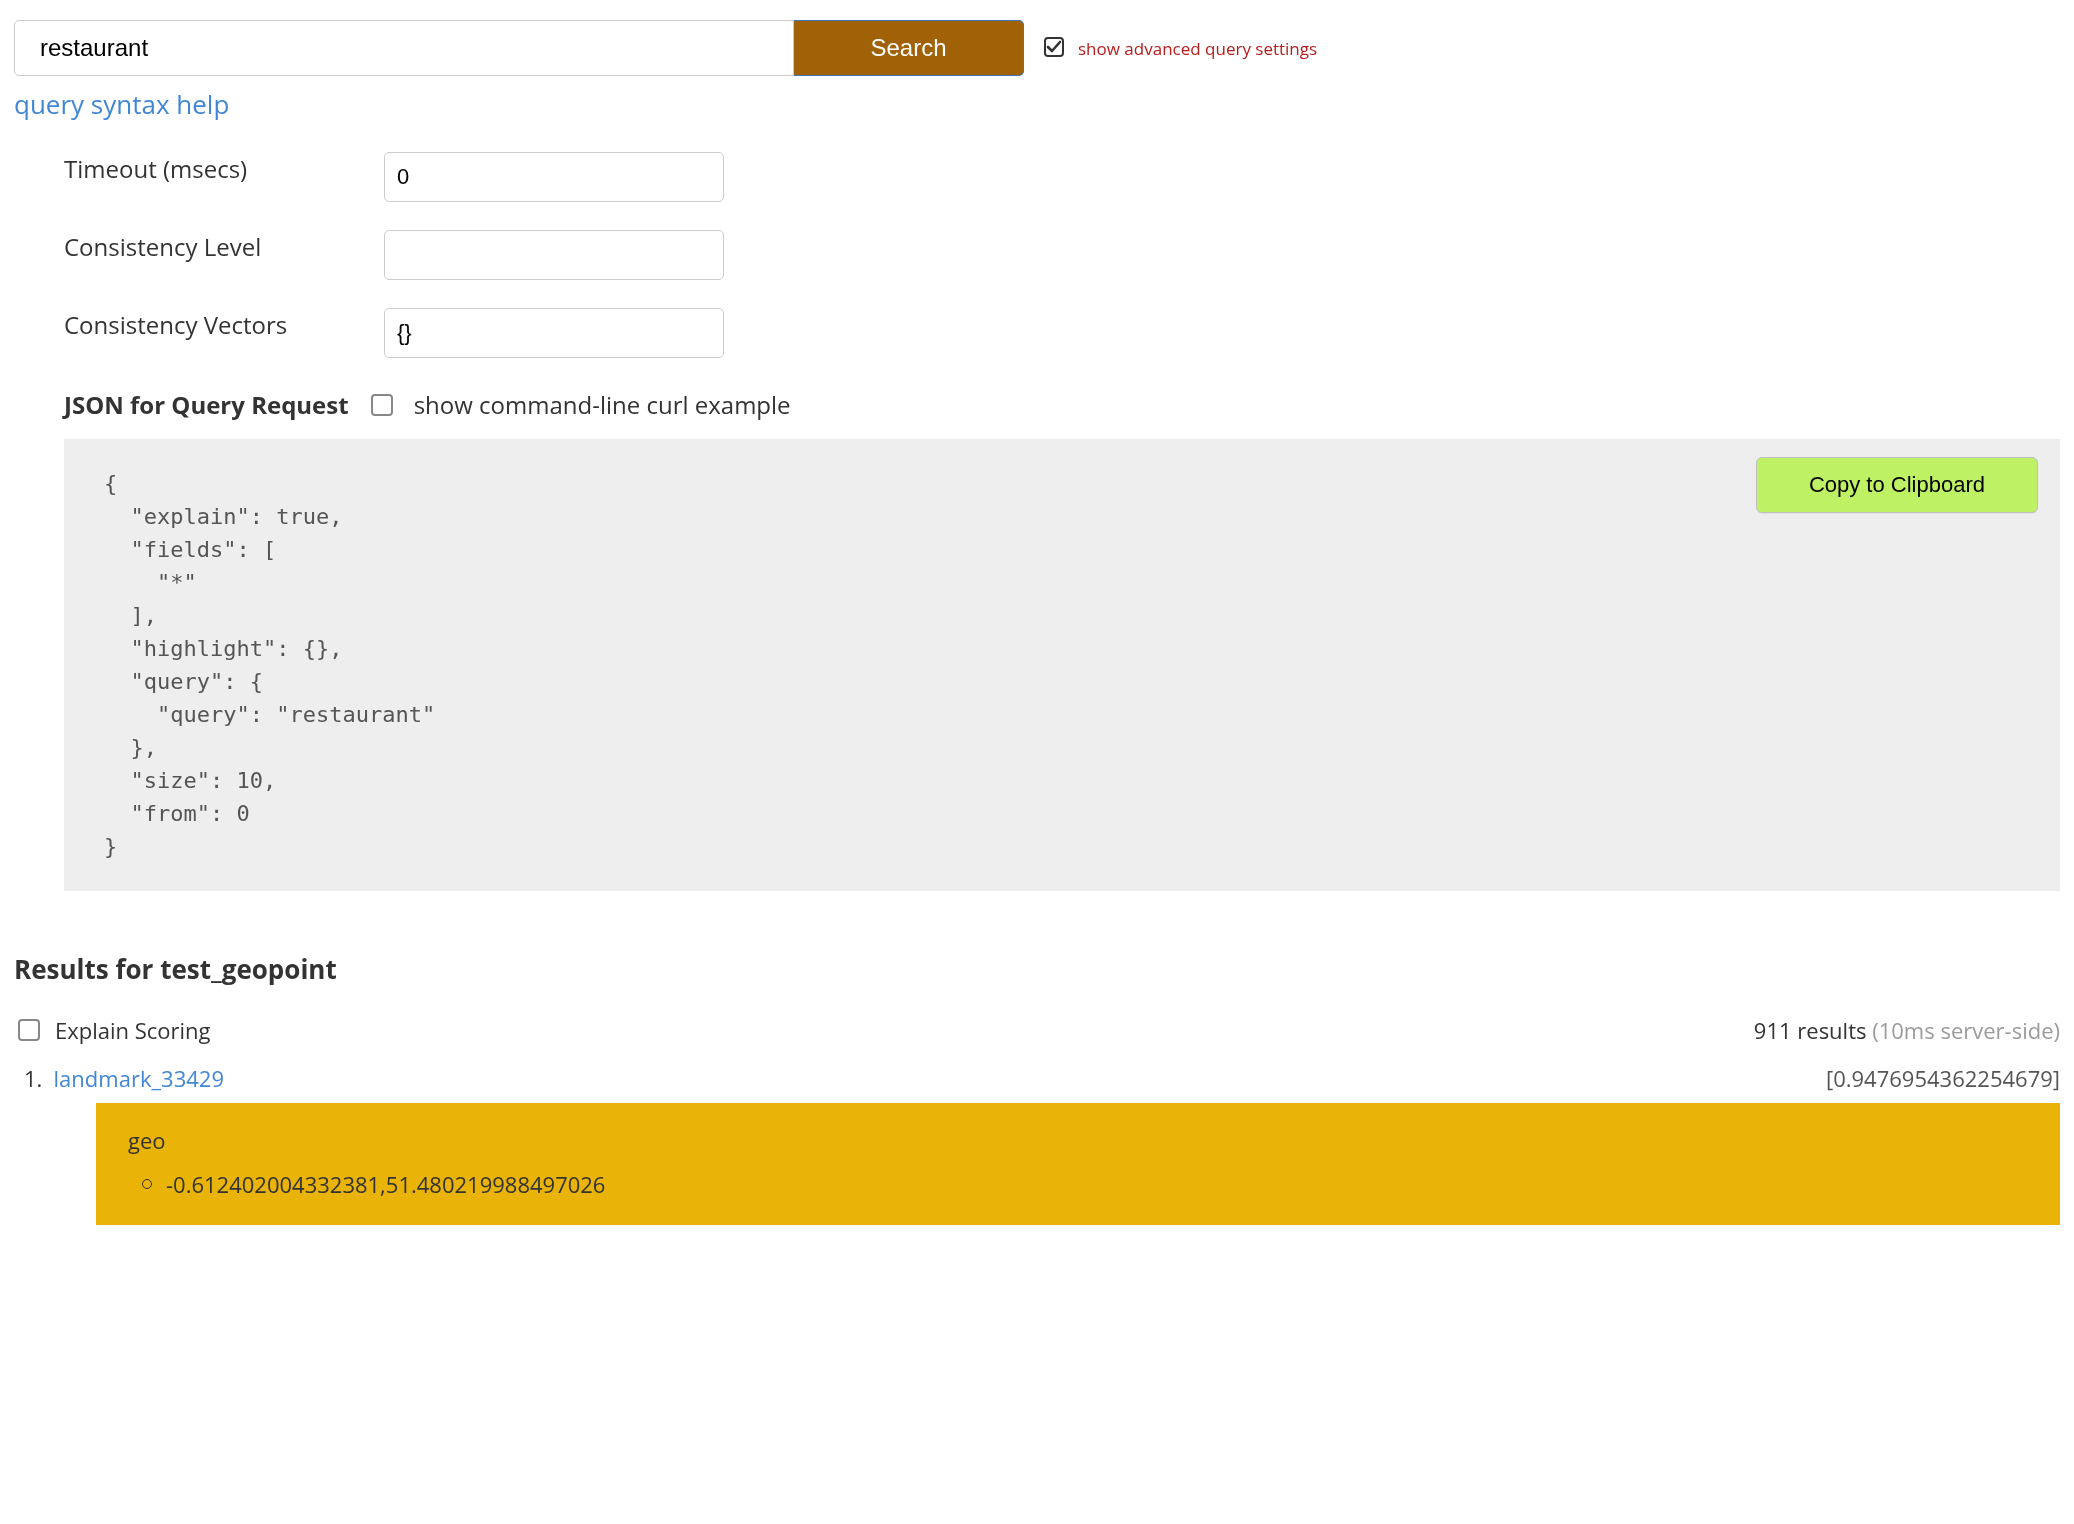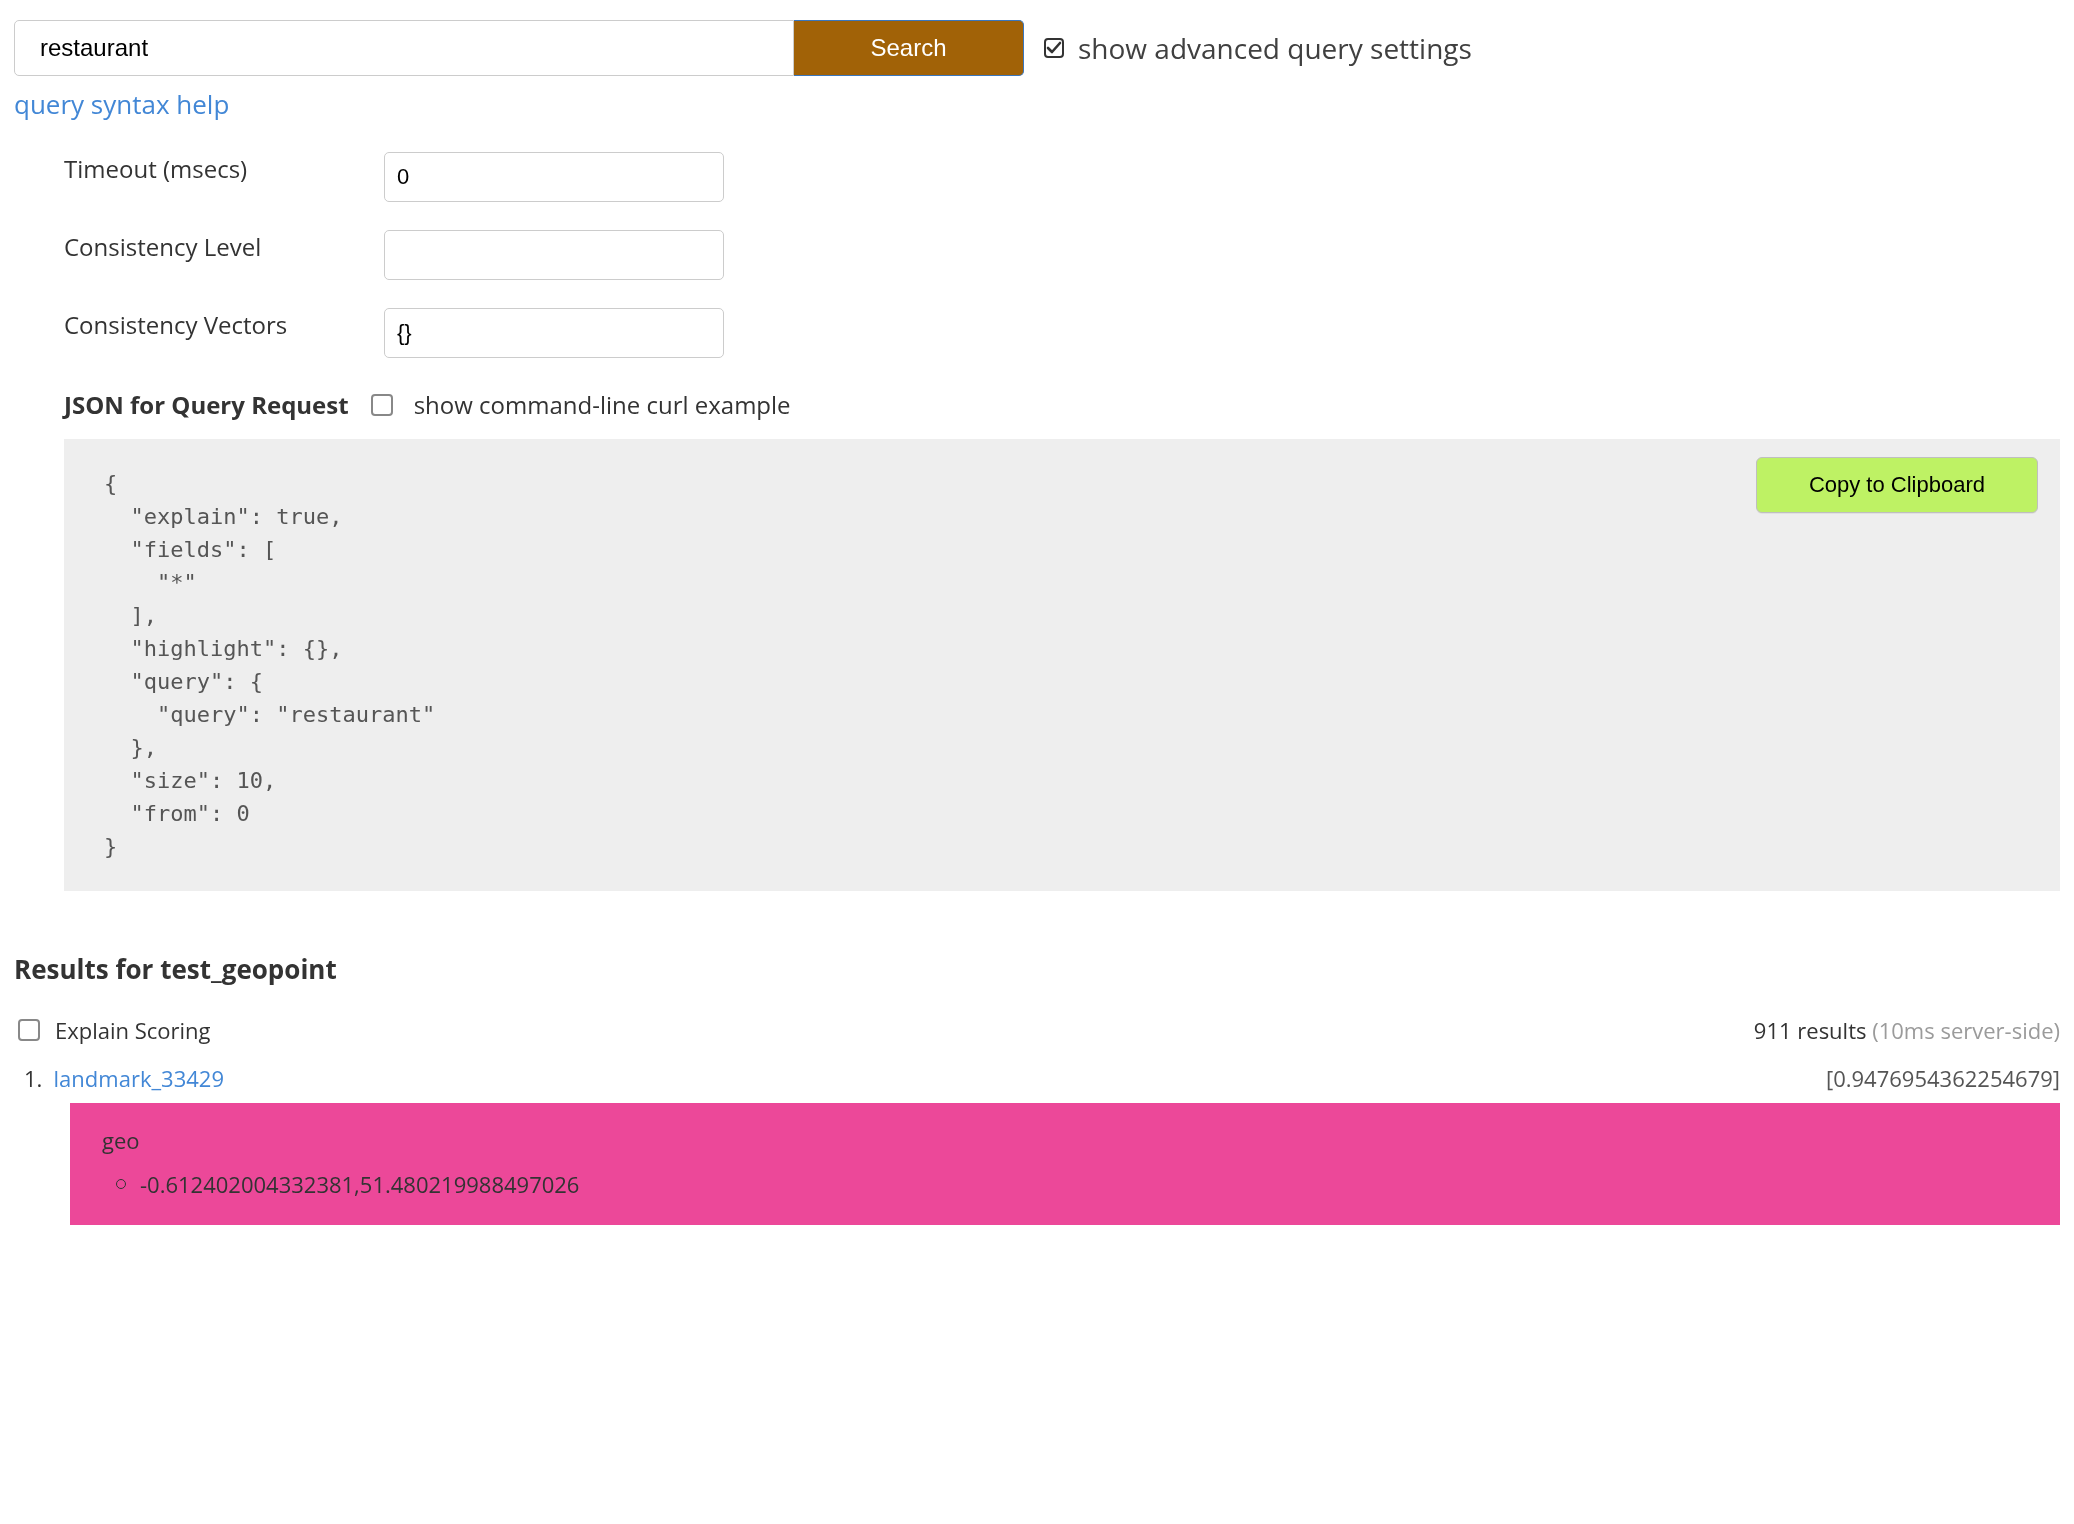--- a/index.html
+++ b/index.html
@@ -29,21 +29,21 @@
     height: 56px;
     background: #a16207;
     color: #fff;
     border: 1px solid #3a76bd;
     border-left: none;
     border-radius: 0 5px 5px 0;
     font-size: 24px;
     cursor: pointer;
   }
 
-  .adv-chk-wrap { display:flex; align-items:center; gap:14px; font-size:28px; color:#404040; }
+  .adv-chk-wrap { display:flex; gap:14px; font-size:17px; color:#b91c1c; }
   .chk-icon { display:inline-block; width:20px; height:20px; }
   .chk-icon svg { display:block; }
 
   .link { color:#4287d6; font-size:26px; text-decoration:none; display:inline-block; margin-top:10px; cursor:pointer; }
 
   .adv-block { padding-left:50px; margin-top:30px; }
   .adv-row { display:flex; align-items:flex-start; margin-bottom:28px; }
   .adv-label { width:320px; font-size:24px; color:#333; }
   .adv-input {
     width:340px; height:50px;
@@ -86,22 +86,22 @@
   .explain-wrap { display:flex; align-items:center; gap:12px; font-size:22px; color:#333; }
   .results-count { font-size:22px; color:#333; }
   .results-count .muted { color:#9b9b9b; }
 
   .result-row { display:flex; justify-content:space-between; align-items:baseline; padding:0 0 10px 10px; }
   .result-row .idx { font-size:22px; color:#333; margin-right:6px; }
   .result-row .id-link { color:#4287d6; font-size:22px; cursor:pointer; }
   .result-row .score { color:#555; font-size:22px; }
 
   .result-fields {
-    background:#ec4899;
-    margin-left:56px;
+    background:#eab308;
+    margin-left:82px;
     padding:22px 26px 26px 32px;
   }
   .field-name { font-size:22px; color:#333; margin:0; }
   .field-val { display:flex; align-items:center; gap:14px; margin-top:14px; padding-left:14px; }
   .bullet-open { display:inline-block; width:10px; height:10px; border:1.6px solid #333; border-radius:50%; }
   .field-val .val { font-size:22px; color:#333;text-align:right; }
 </style>
 </head>
 <body>
 

